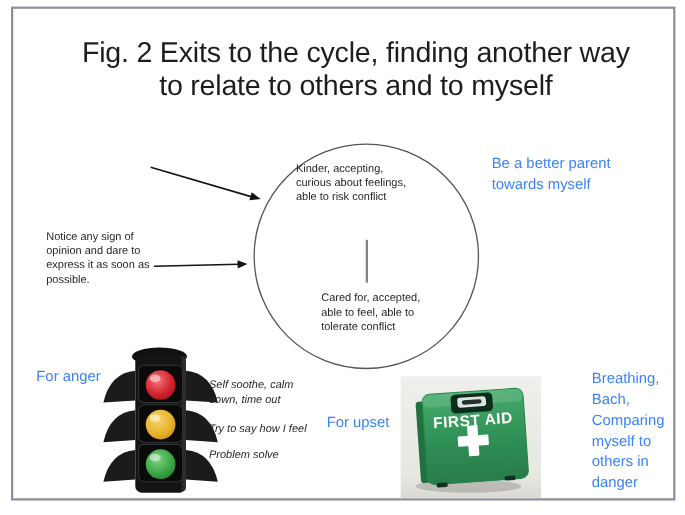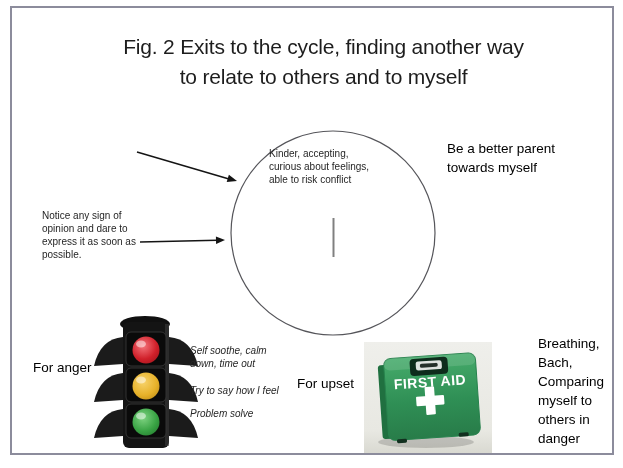--- a/index.html
+++ b/index.html
@@ -7,31 +7,31 @@
     position:relative; width:623px; height:468px; background:#ffffff;
     font-family:"Liberation Sans", sans-serif; color:#2b2b2b; overflow:hidden;
   }
   .frame {
     position:absolute; left:10px; top:6px; width:604px; height:449px;
     border:2px solid #8c8c9c; box-sizing:border-box; background:transparent;
   }
   .pre { white-space:pre-line; }
   .title {
     position:absolute; left:0; right:0; top:32px; text-align:center;
-    font-size:21px; line-height:30px; color:#1d1d1d; letter-spacing:-0.2px;margin-left:24px;
+    font-size:26px; line-height:30px; color:#1d1d1d; letter-spacing:-0.2px;margin-left:24px;
   }
   .smallnote { position:absolute; font-size:10px; line-height:13px; color:#262626; }
   .note1 { left:55px; top:124px; }
   .note2 { left:42px; top:209px; }
   .circle-top { position:absolute; left:269px; top:147px; width:130px; 
                 font-size:10px; line-height:13px; color:#262626; }
   .circle-bottom { position:absolute; left:292px; top:265px; font-size:10px; line-height:13px; color:#262626; }
-  .bignote { position:absolute; font-size:13.5px; line-height:19px; color:#000000; }
+  .bignote { position:absolute; font-size:13.5px; line-height:19px; color:#3b82f6; }
   .right-note { left:447px; top:139px; }
-  .for-anger { left:33px; top:358px;text-align:center; }
+  .for-anger { left:33px; top:332px;text-align:center; }
   .for-upset { left:297px; top:374px; }
   .breathing { left:499px; top:334px;margin-left:39px; }
   .tl-label { position:absolute; font-size:10px; line-height:13px; color:#262626;font-style:italic; }
   .tl1 { left:190px; top:344px; }
   .tl2 { left:190px; top:384px; }
   .tl3 { left:190px; top:407px; }
   .overlay { position:absolute; left:0; top:0; pointer-events:none; }
   .tl-svg { position:absolute; left:88px; top:314px; }
   .kit { position:absolute; left:364px; top:342px; width:128px; height:111px; }
   .kit-text { font-family:"Liberation Sans", sans-serif; font-weight:bold; }
@@ -60,20 +60,23 @@
     </g>
     <g>
       <line x1="140" y1="242" x2="217" y2="240.2" stroke="#141414" stroke-width="1.5"></line>
       <polygon points="225,240 216.1,244 215.9,236.5" fill="#141414"></polygon>
     </g>
   </svg>
 
   <div class="circle-top pre">Kinder, accepting,
 curious about feelings,
 able to risk conflict</div>
+  <div class="circle-bottom pre">Cared for, accepted,
+able to feel, able to
+tolerate conflict</div>
 
   <div class="bignote right-note pre">Be a better parent
 towards myself</div>
 
   <div class="bignote for-anger">For anger</div>
 
   <svg class="tl-svg" width="112" height="140" viewBox="0 0 112 140">
     <defs>
       <radialGradient id="gRed" cx="40%" cy="35%" r="75%">
         <stop offset="0%" stop-color="#f4747b"></stop>

